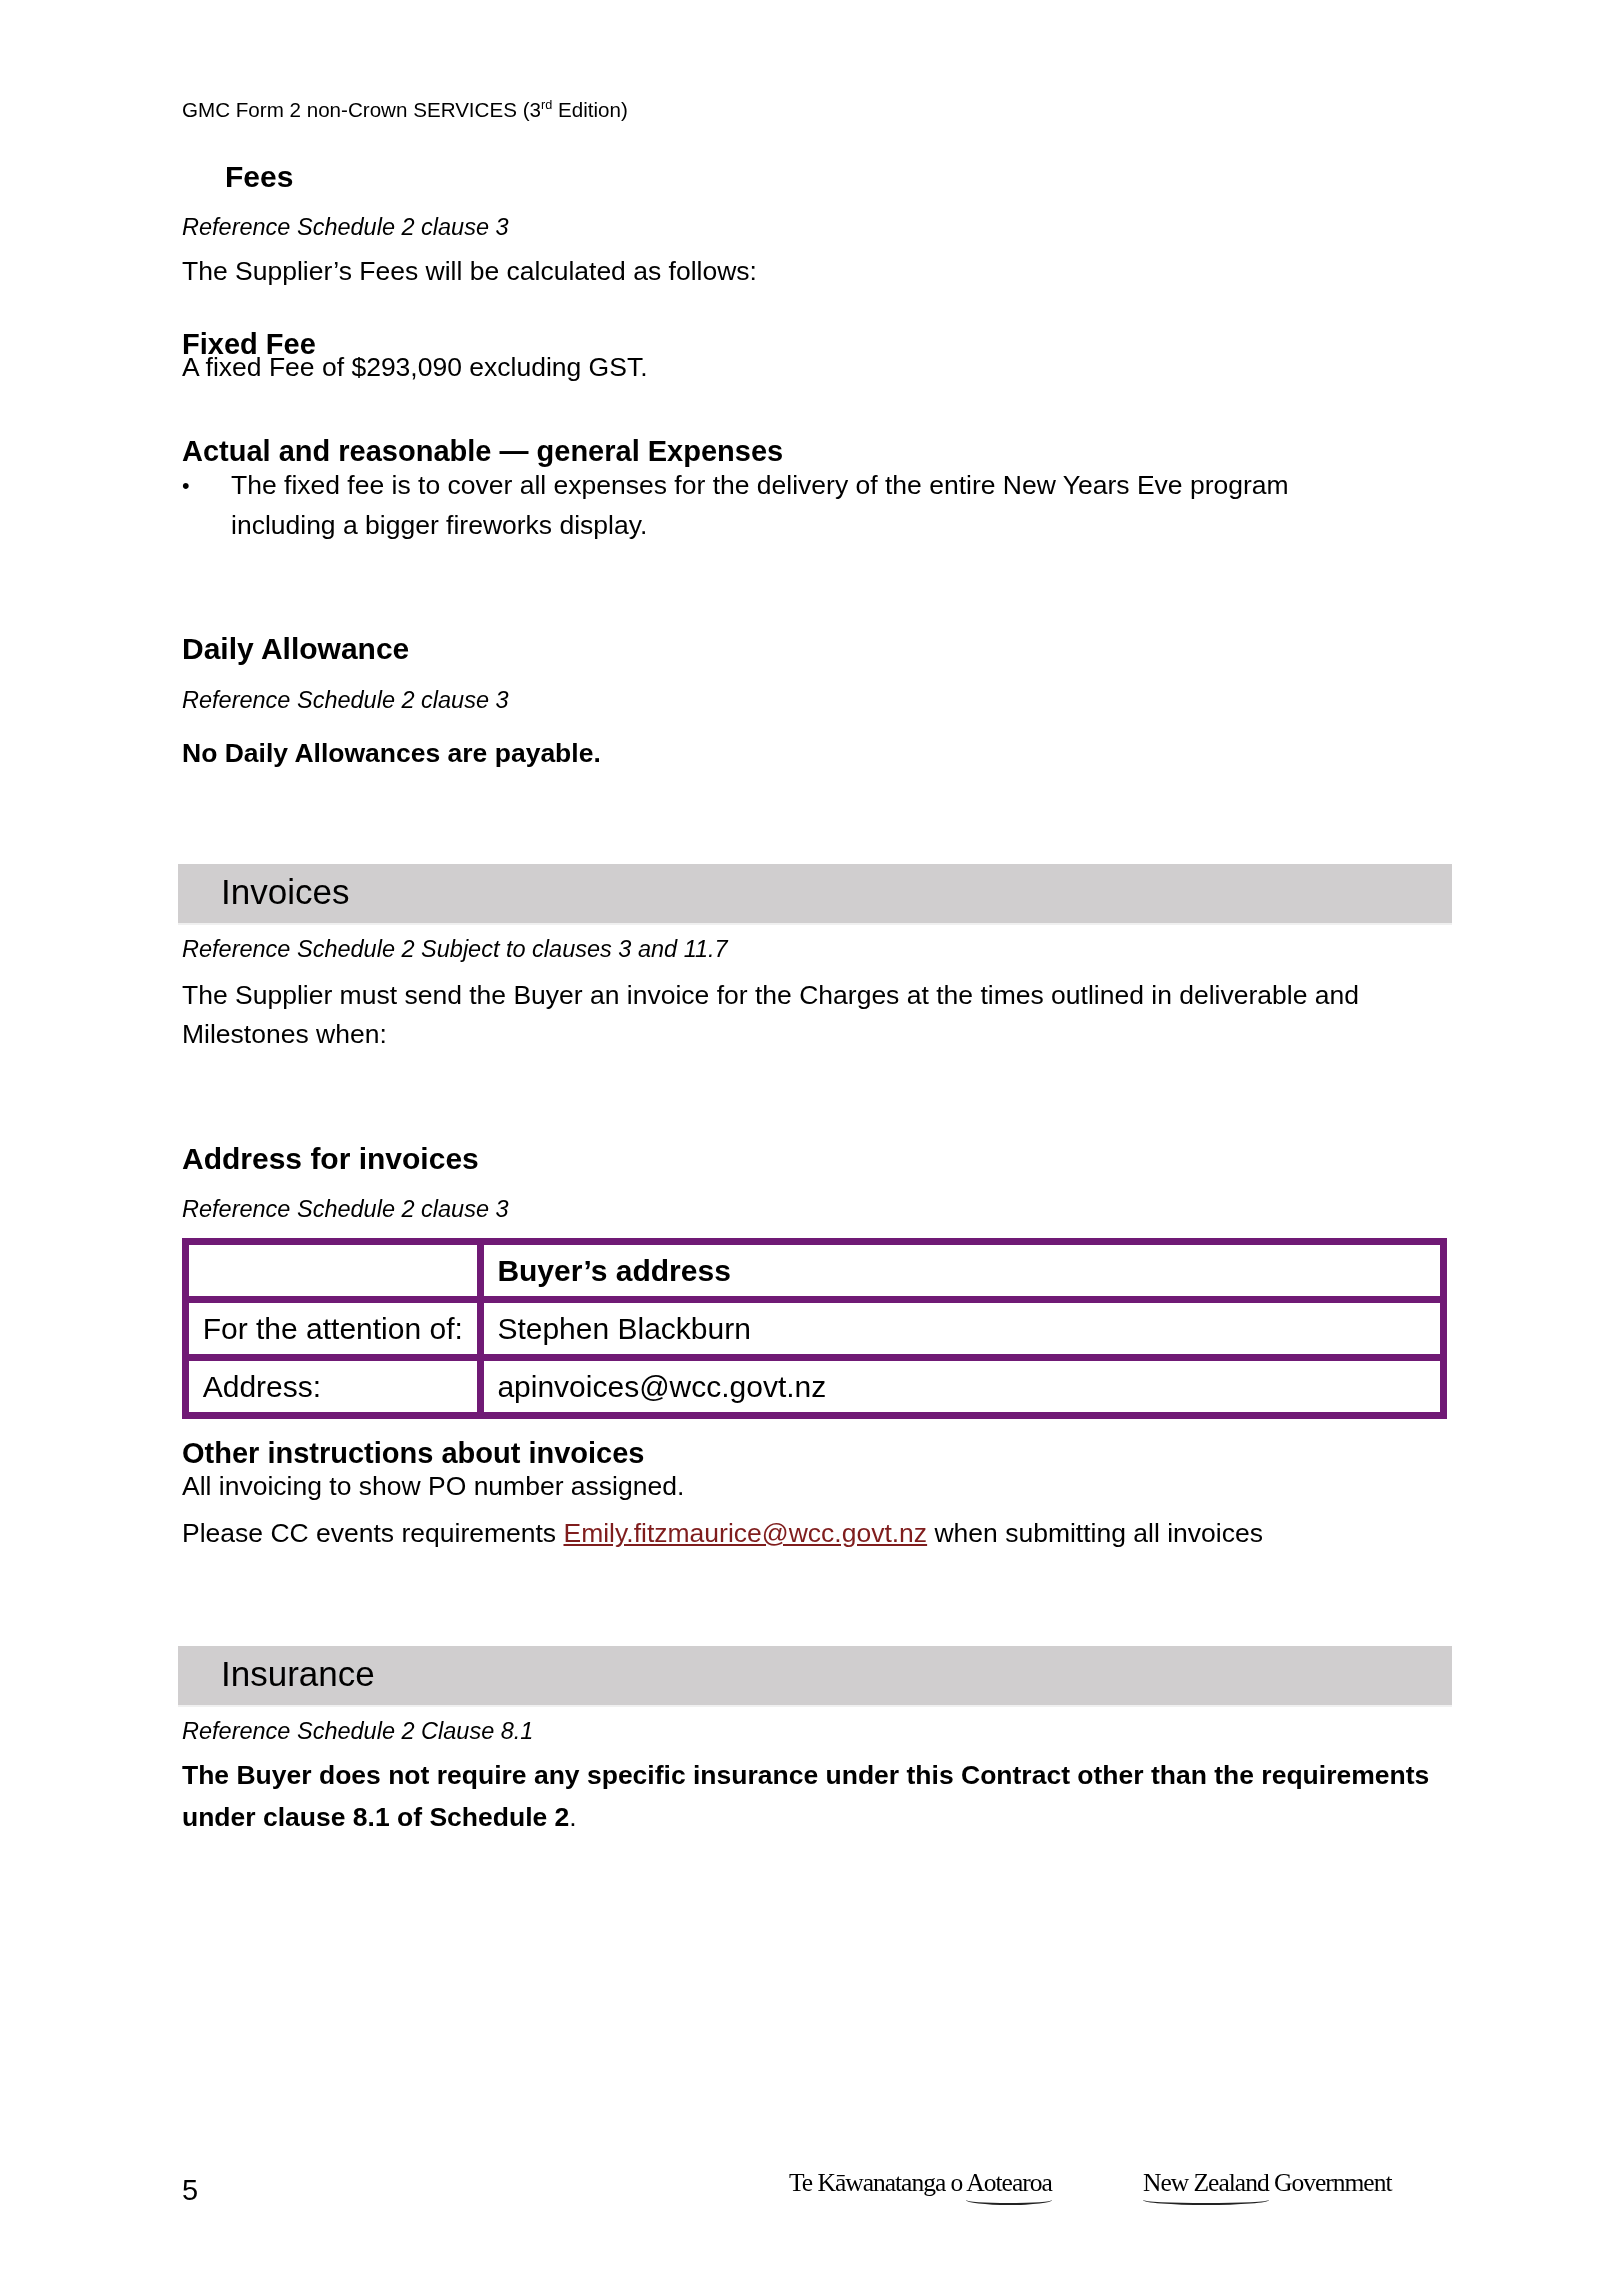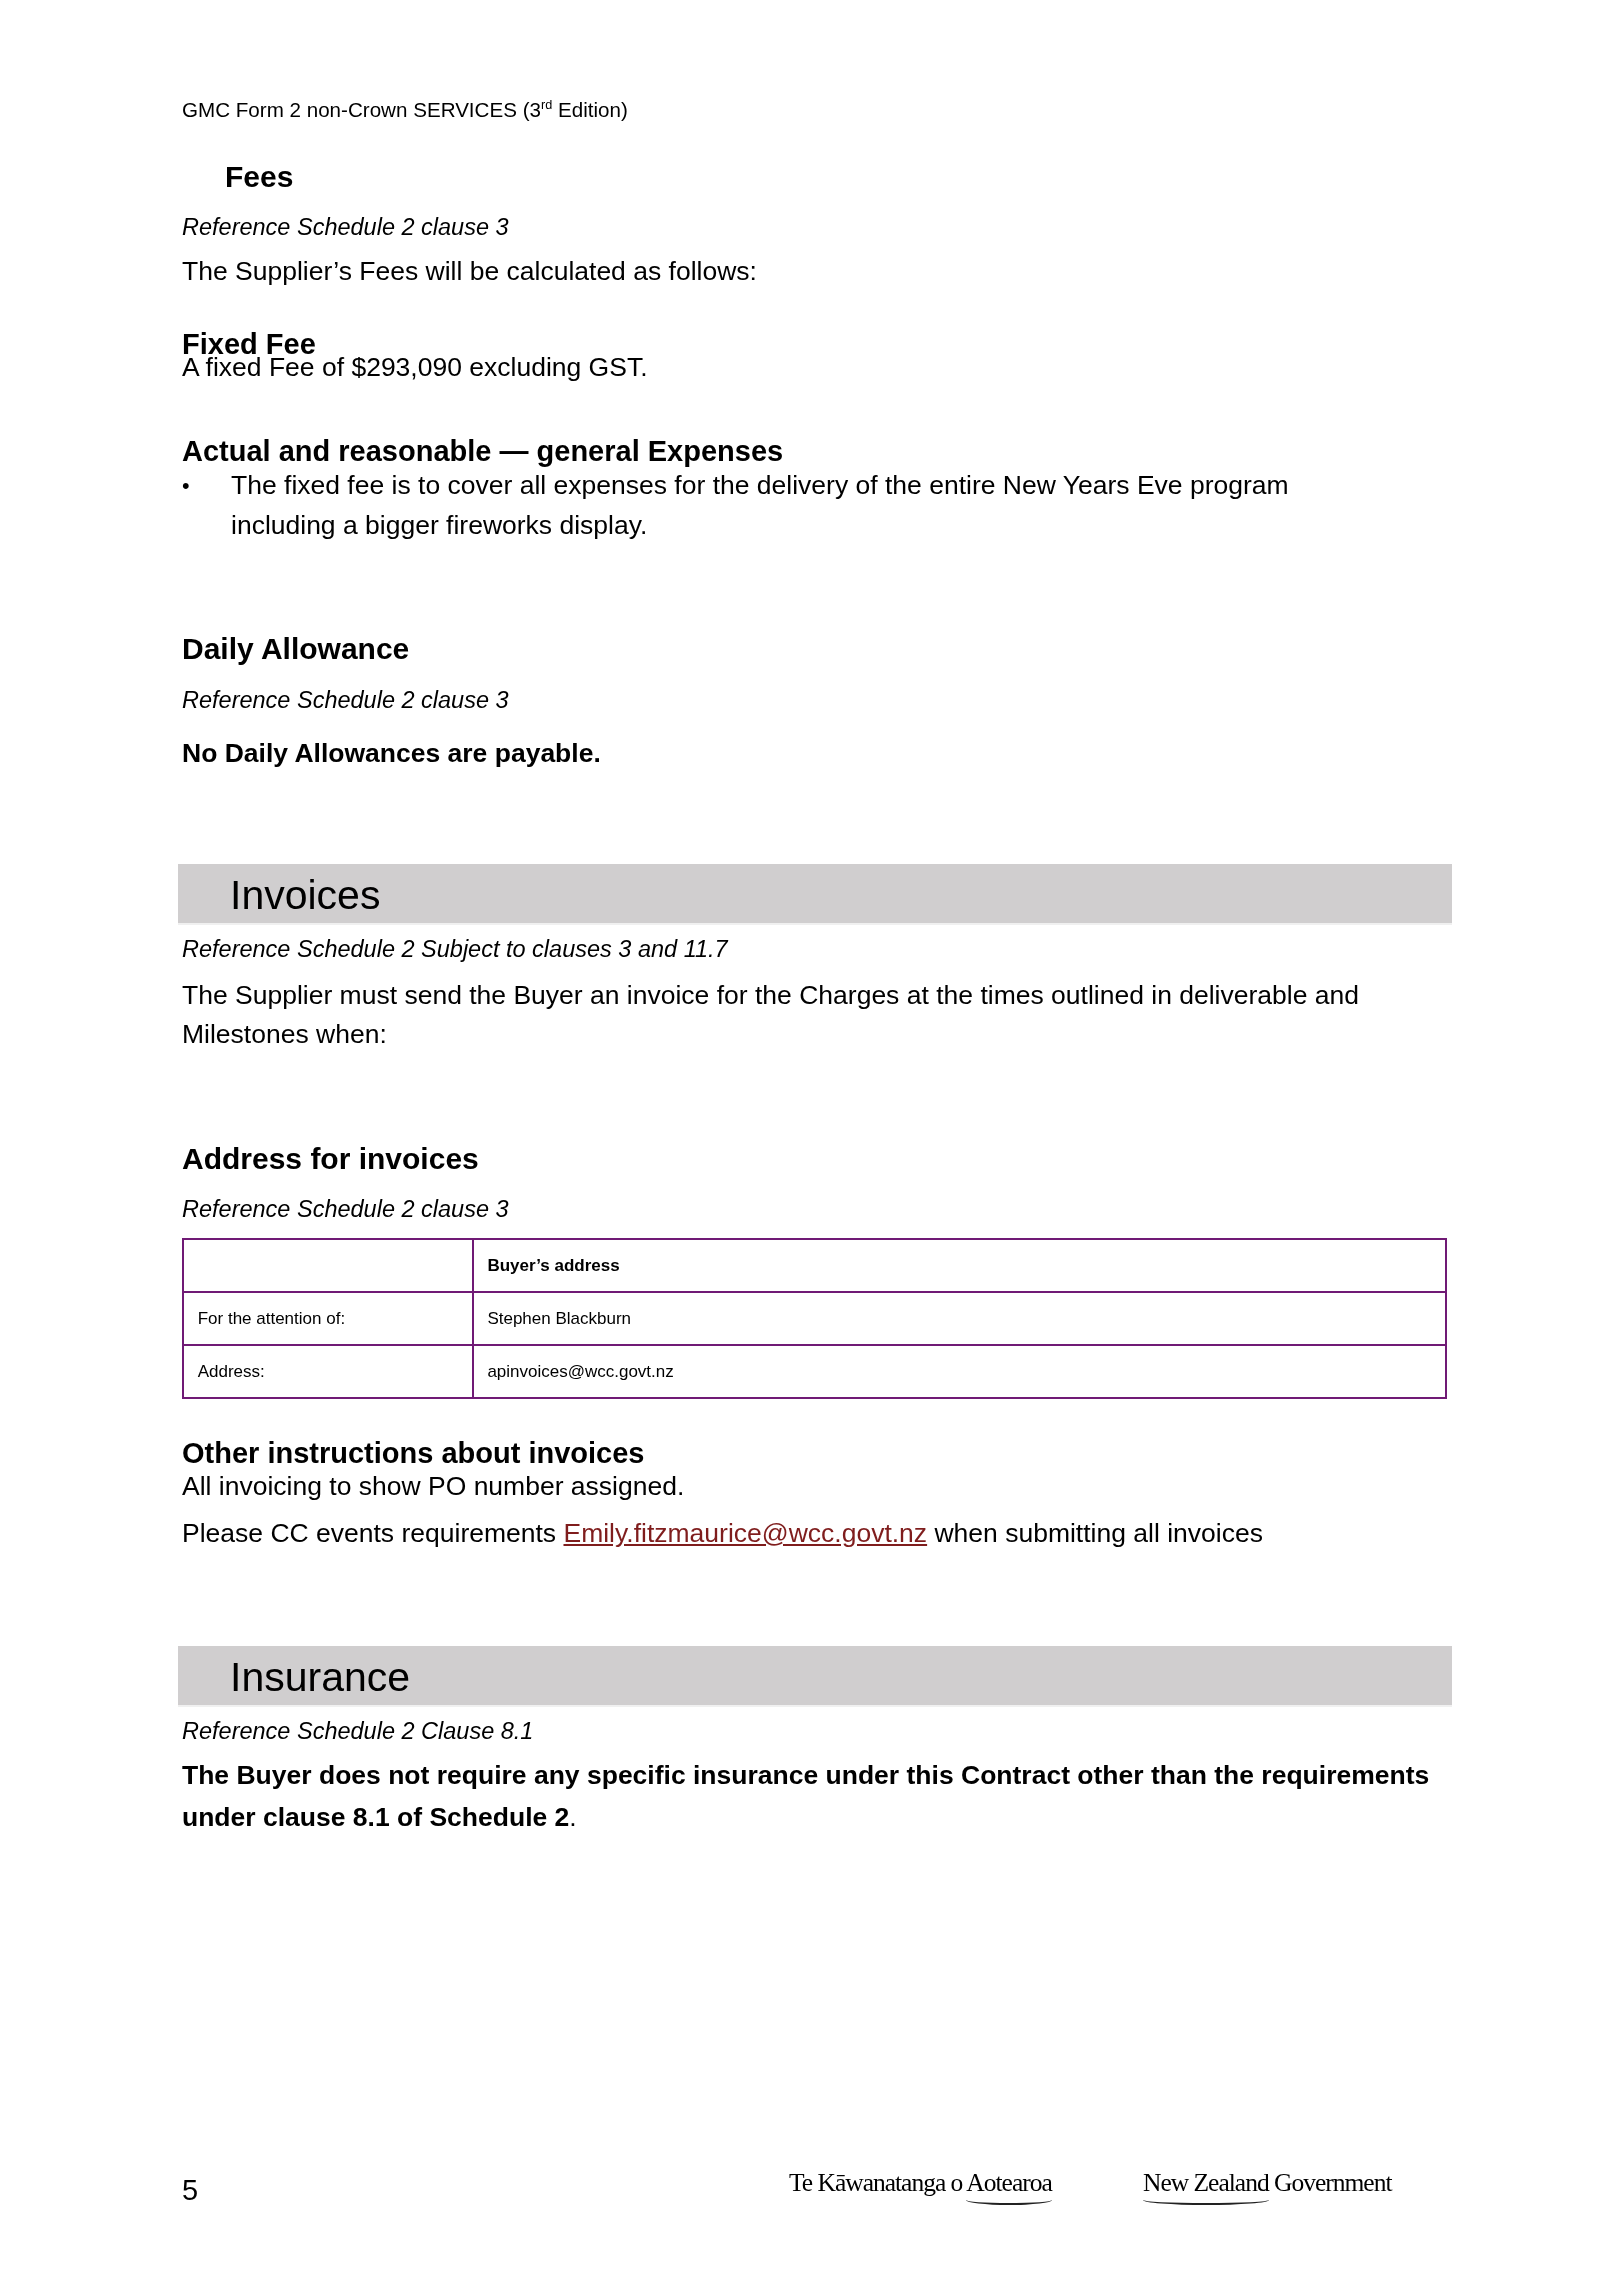--- a/index.html
+++ b/index.html
@@ -8,24 +8,24 @@
   .abs { position: absolute; white-space: nowrap; }
   .running-header { left: 182px; top: 98px; font-size: 20.6px; }
   .running-header sup { font-size: 12.7px; }
   .h2 { font-size: 30px; font-weight: bold; left: 182px; }
   .h3 { font-size: 29px; font-weight: bold; left: 182px; margin-top: 12px; }
   .ref { font-size: 23.5px; font-style: italic; left: 182px; }
   .body { font-size: 26.5px; left: 182px; }
   .bold-body { font-size: 26.5px; font-weight: bold; left: 182px; }
   .bar { position: absolute; left: 178px; width: 1274px; height: 59px; background: #d0cecf;
          border-bottom: 2px solid #f0f0f0; }
-  .bar span { position: absolute; left: 52px; top: 7.8px; font-size: 41px; }
+  .bar span { position: absolute; left: 43px; top: 7.8px; font-size: 35px; }
   .bullet-dot { position: absolute; left: 182px; font-size: 21.6px; }
   table.addr { position: absolute; left: 182px; top: 1238px; width: 1265px; border-collapse: collapse; }
-  table.addr td { border: 2px solid #701a75; height: 51px; padding: 0 0 0 13.7px; font-size: 17px; }
+  table.addr td { border: 7px solid #701a75; height: 51px; padding: 0 0 0 13.7px; font-size: 30px; }
   table.addr td.c1 { width: 274px; }
   table.addr td.head { font-weight: bold; }
   a.link { color: #7f1d1d; text-decoration: underline; }
   .footer-num { left: 182px; top: 2174px; font-size: 29px; }
   .logo { font-size: 25.5px; letter-spacing: -1px; top: 2168px; font-family: Liberation Serif, serif; }
   .logo .und { border-bottom: 0; position: relative; }
   .logo .und::after { content: ""; position: absolute; left: 0; right: 0; bottom: -7.8px; height: 7.8px;
          border-bottom: 2px solid #222; border-radius: 0 0 50% 50%; }
 </style>
 </head>

